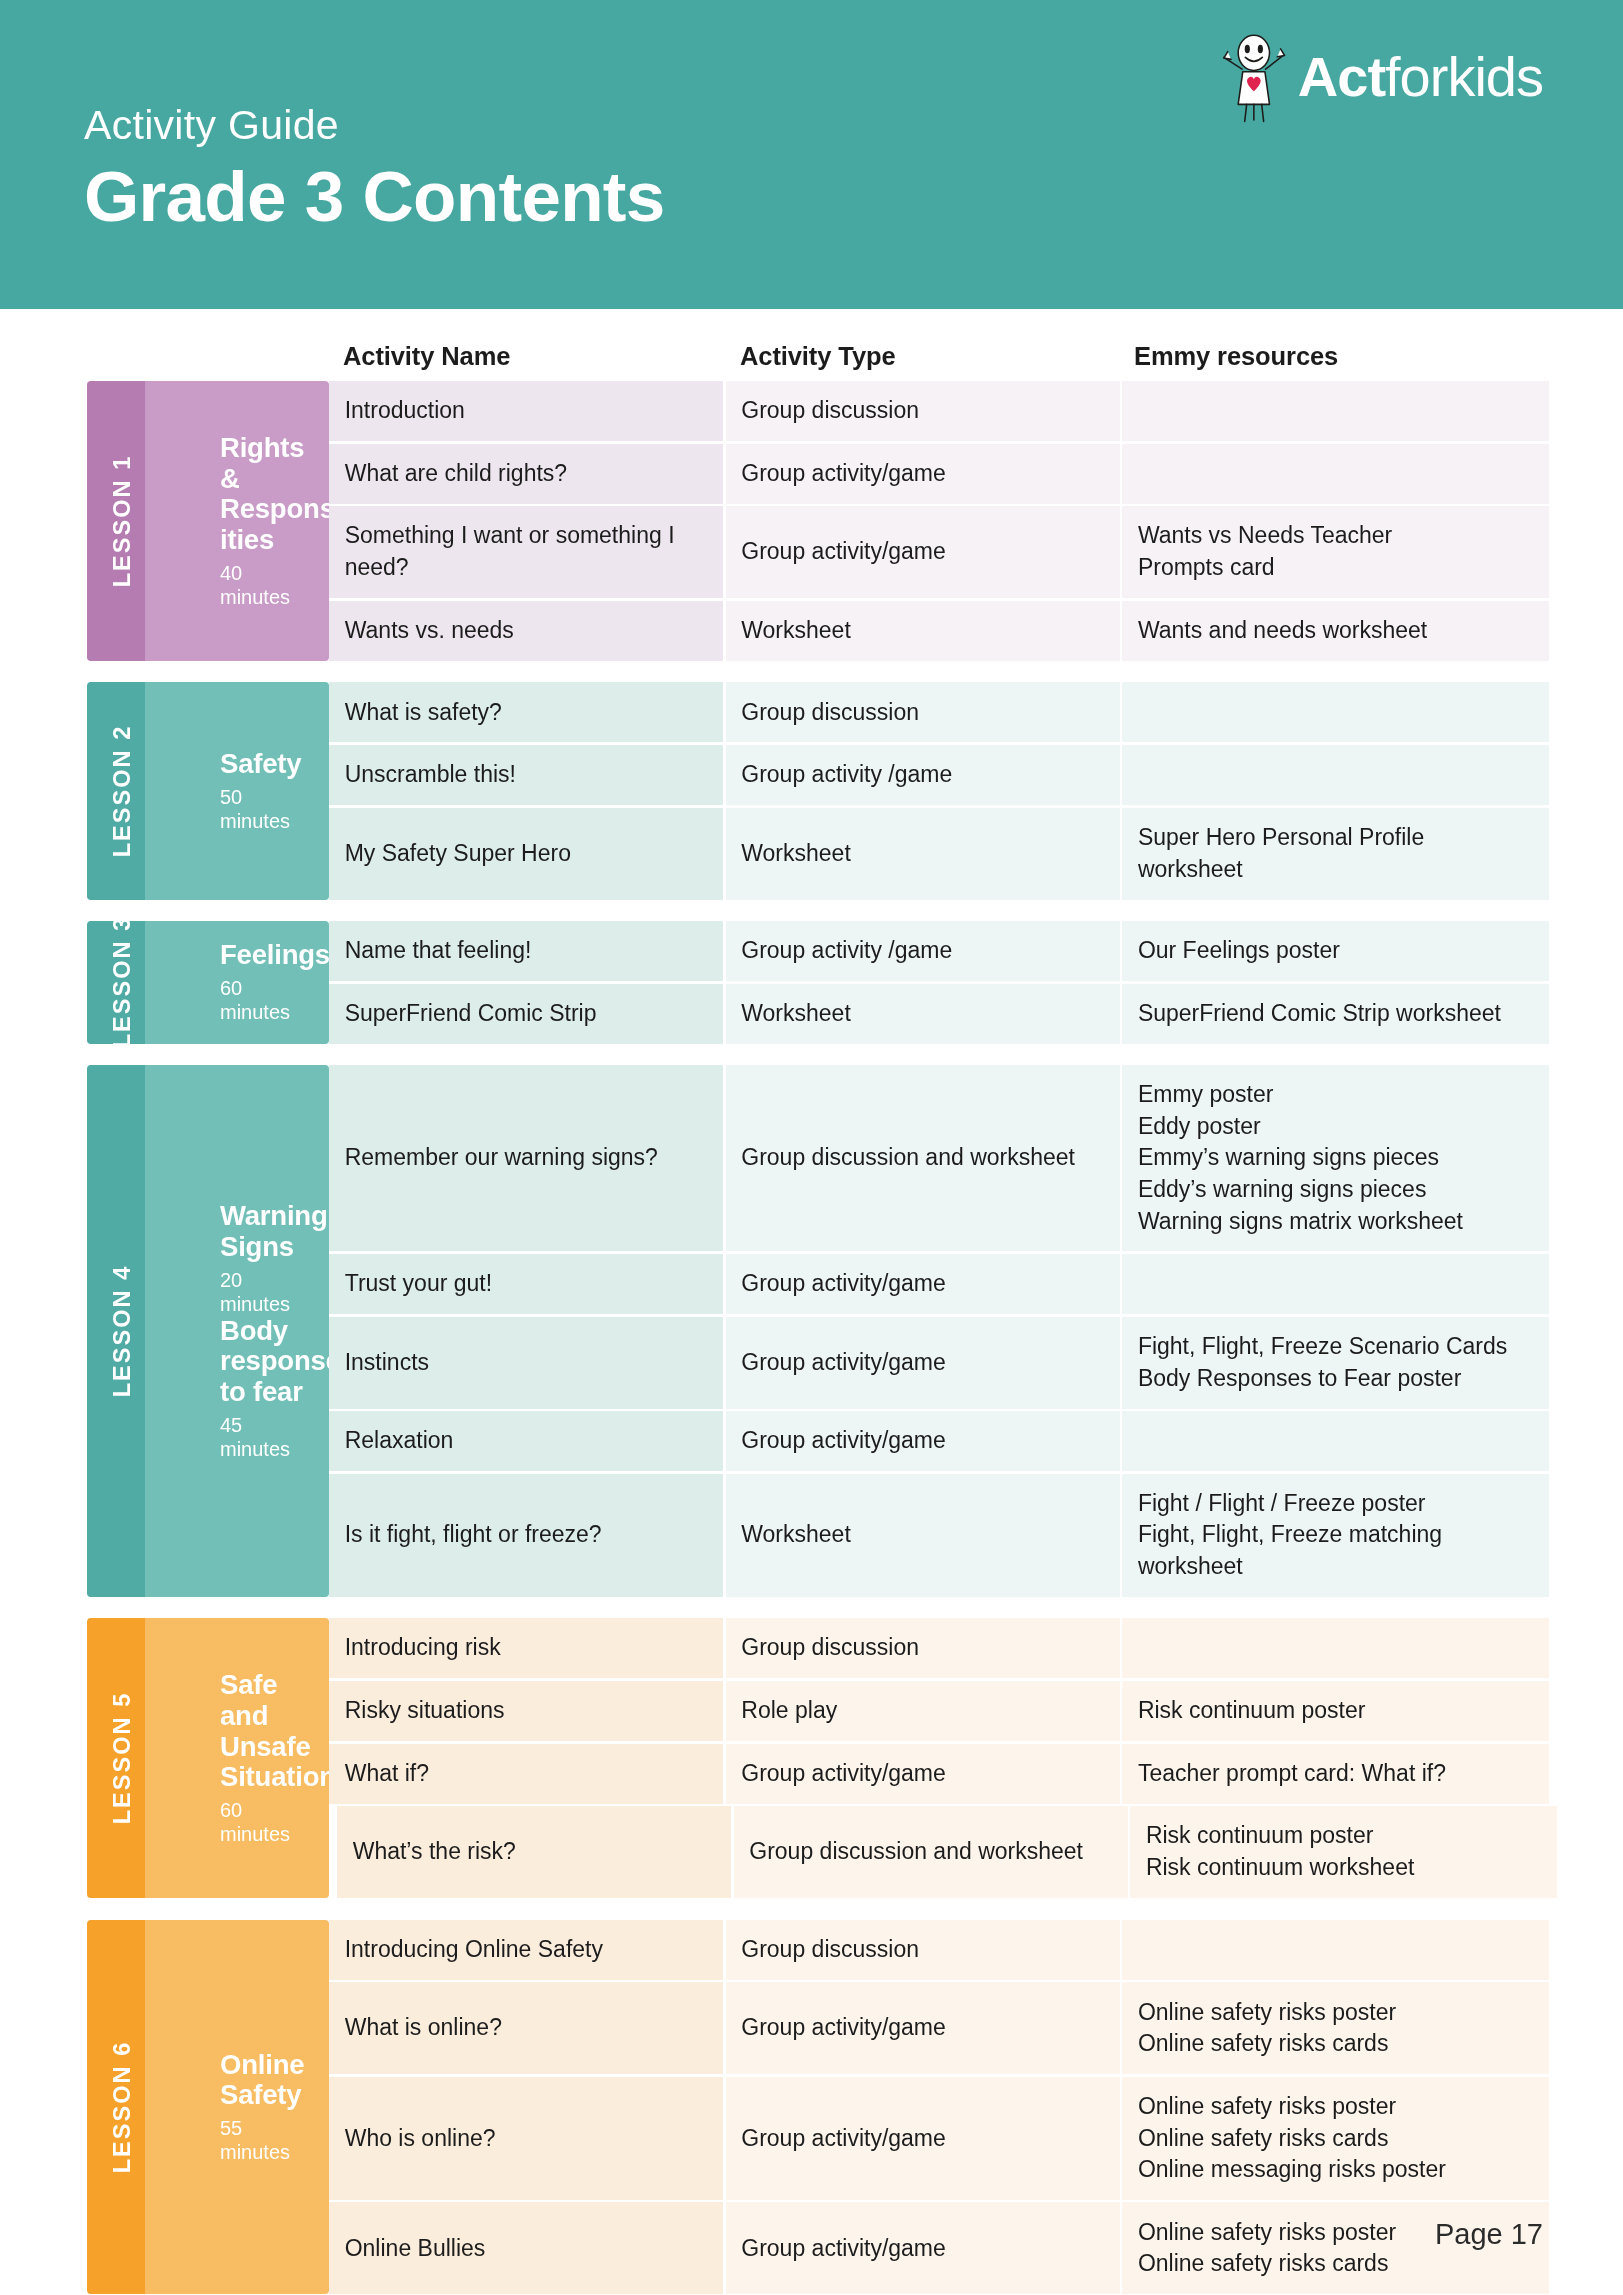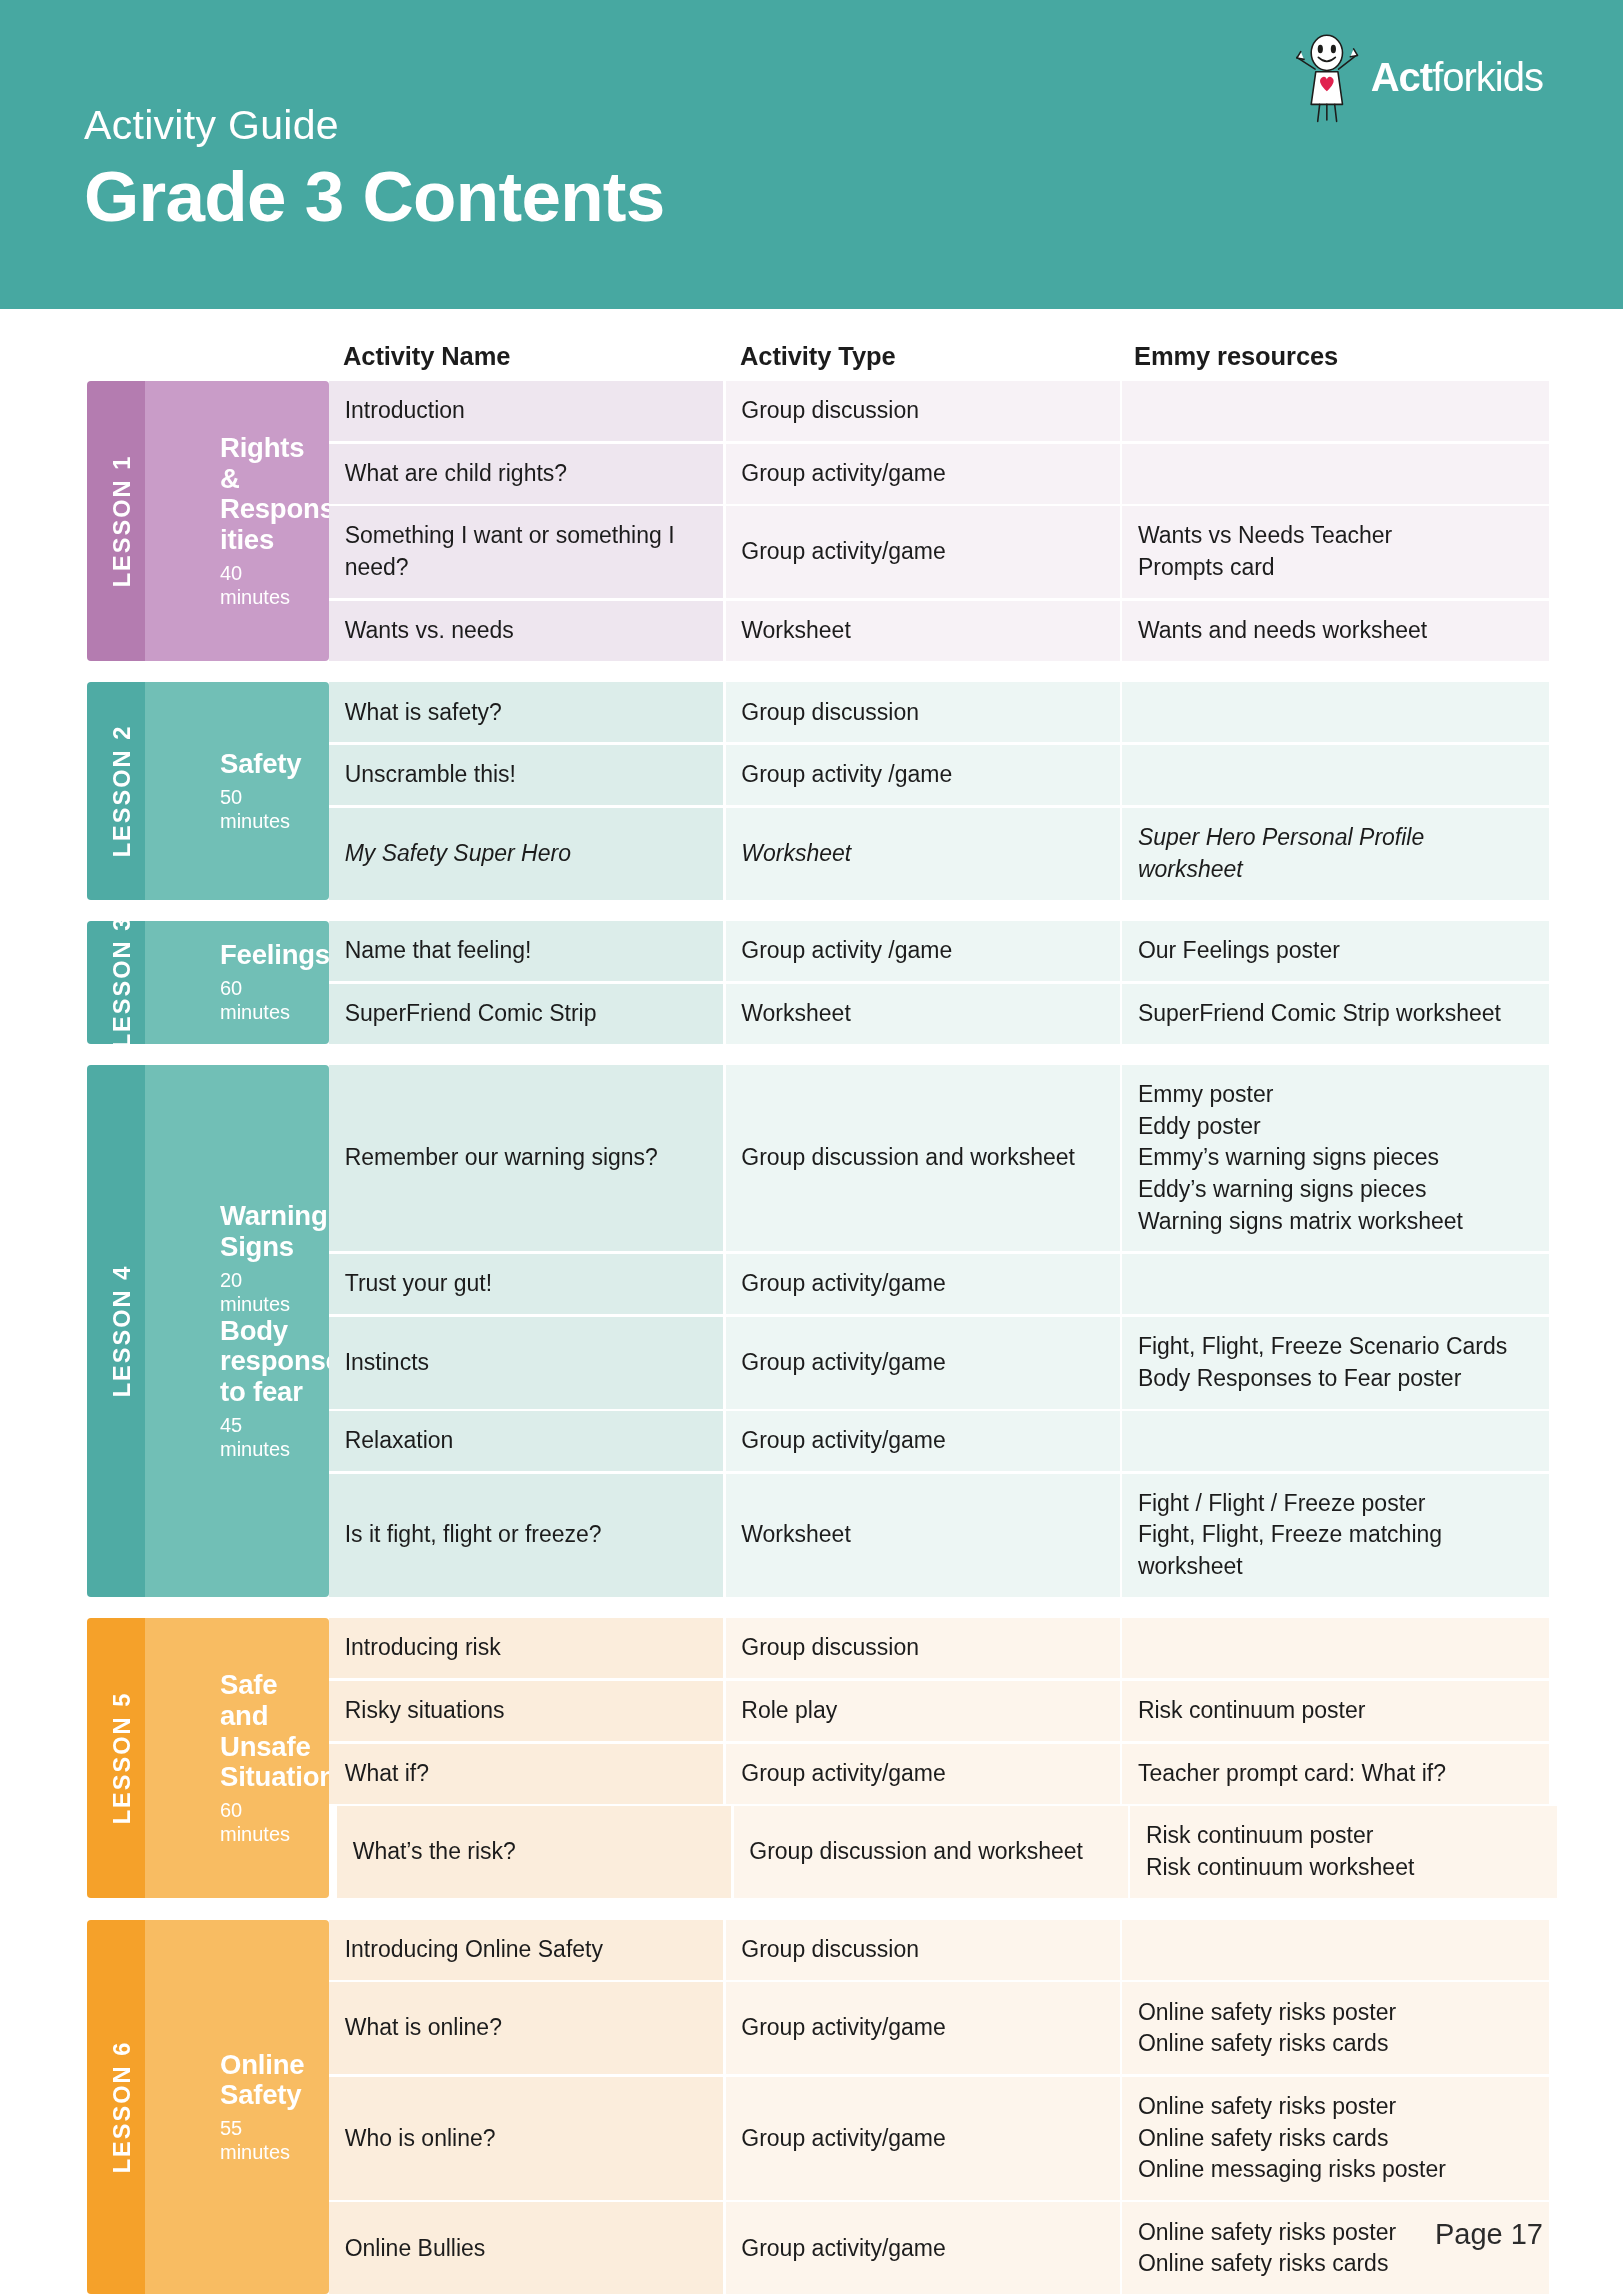--- a/index.html
+++ b/index.html
@@ -41,21 +41,21 @@
   
   .logo {
     position: absolute;
     right: 80px; top: 31px;
     display: flex;
     align-items: center;
     gap: 5.2px;
   }
   .logo-figure { width: 77px; height: 92px; }
   .logo-word {
-    font-size: 40px;
+    font-size: 56px;
     color: #ffffff;
     line-height: 1;
     white-space: nowrap;
     letter-spacing: -1px;
   }
   .logo-word .lw-act { font-weight: 700; }
   .logo-word .lw-for { font-weight: 300; }
   .logo-word .lw-kids { font-weight: 300; }
 
   
@@ -307,21 +307,21 @@
               <div class="lines"></div>
             </div>
           </div>
           <div class="row" style="min-height: 60px;">
             <div class="cell c-name">Unscramble this!</div>
             <div class="cell c-type">Group activity /game</div>
             <div class="cell c-res">
               <div class="lines"></div>
             </div>
           </div>
-          <div class="row" style="min-height: 92px; font-style: italic;">
+          <div class="row" style="min-height: 92px;">
             <div class="cell c-name">My Safety Super Hero</div>
             <div class="cell c-type">Worksheet</div>
             <div class="cell c-res">
               <div class="lines">
                 <span>Super Hero Personal Profile</span>
                 <span>worksheet</span>
               </div>
             </div>
           </div>
         </div>

